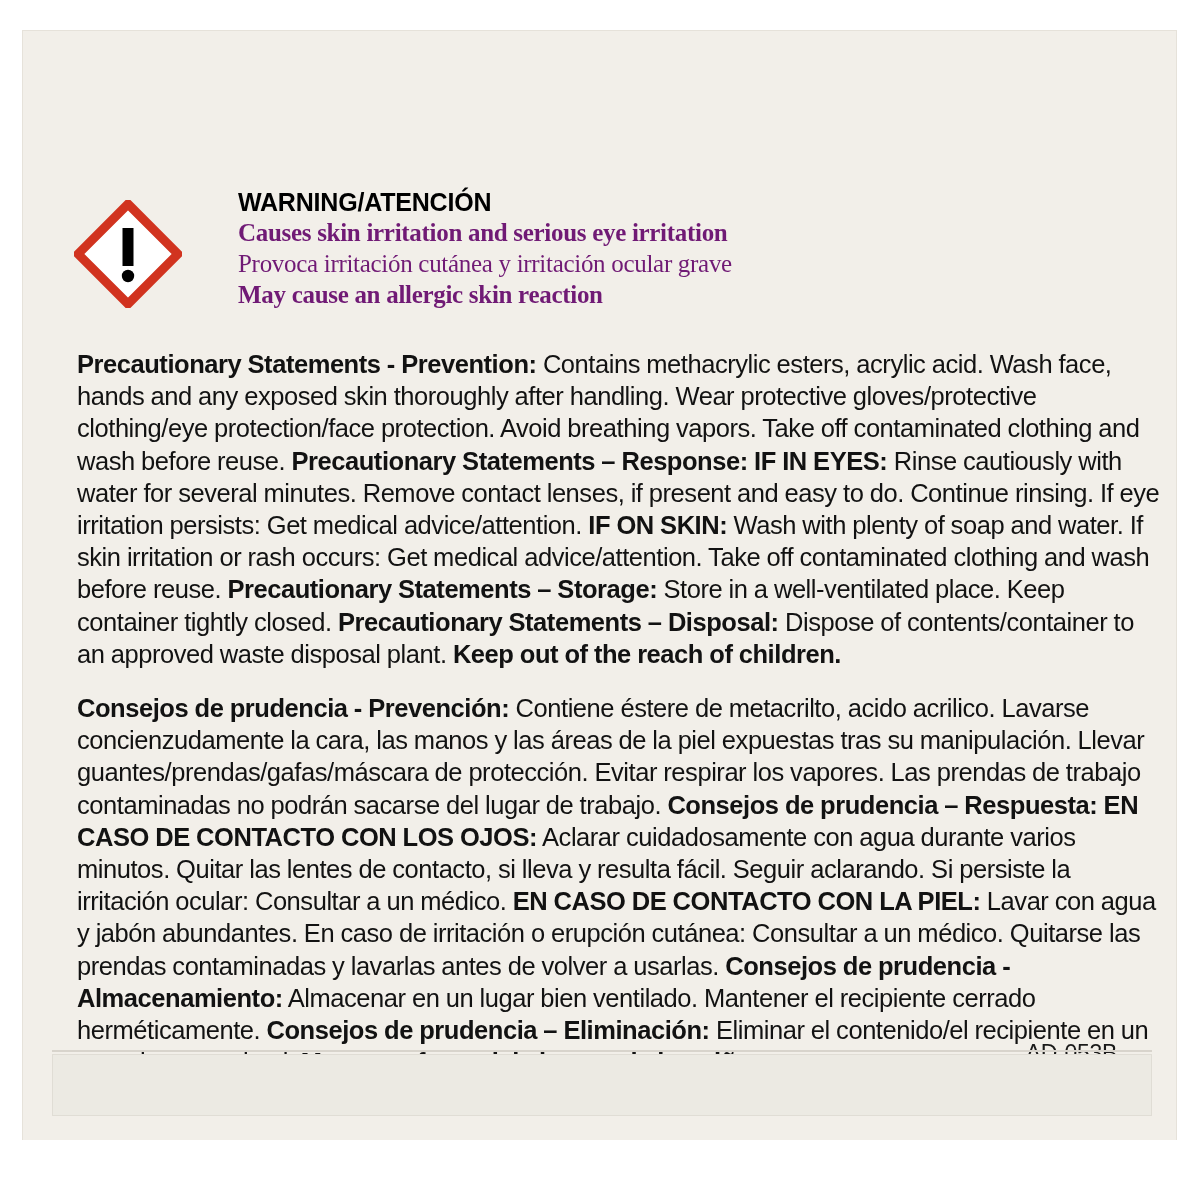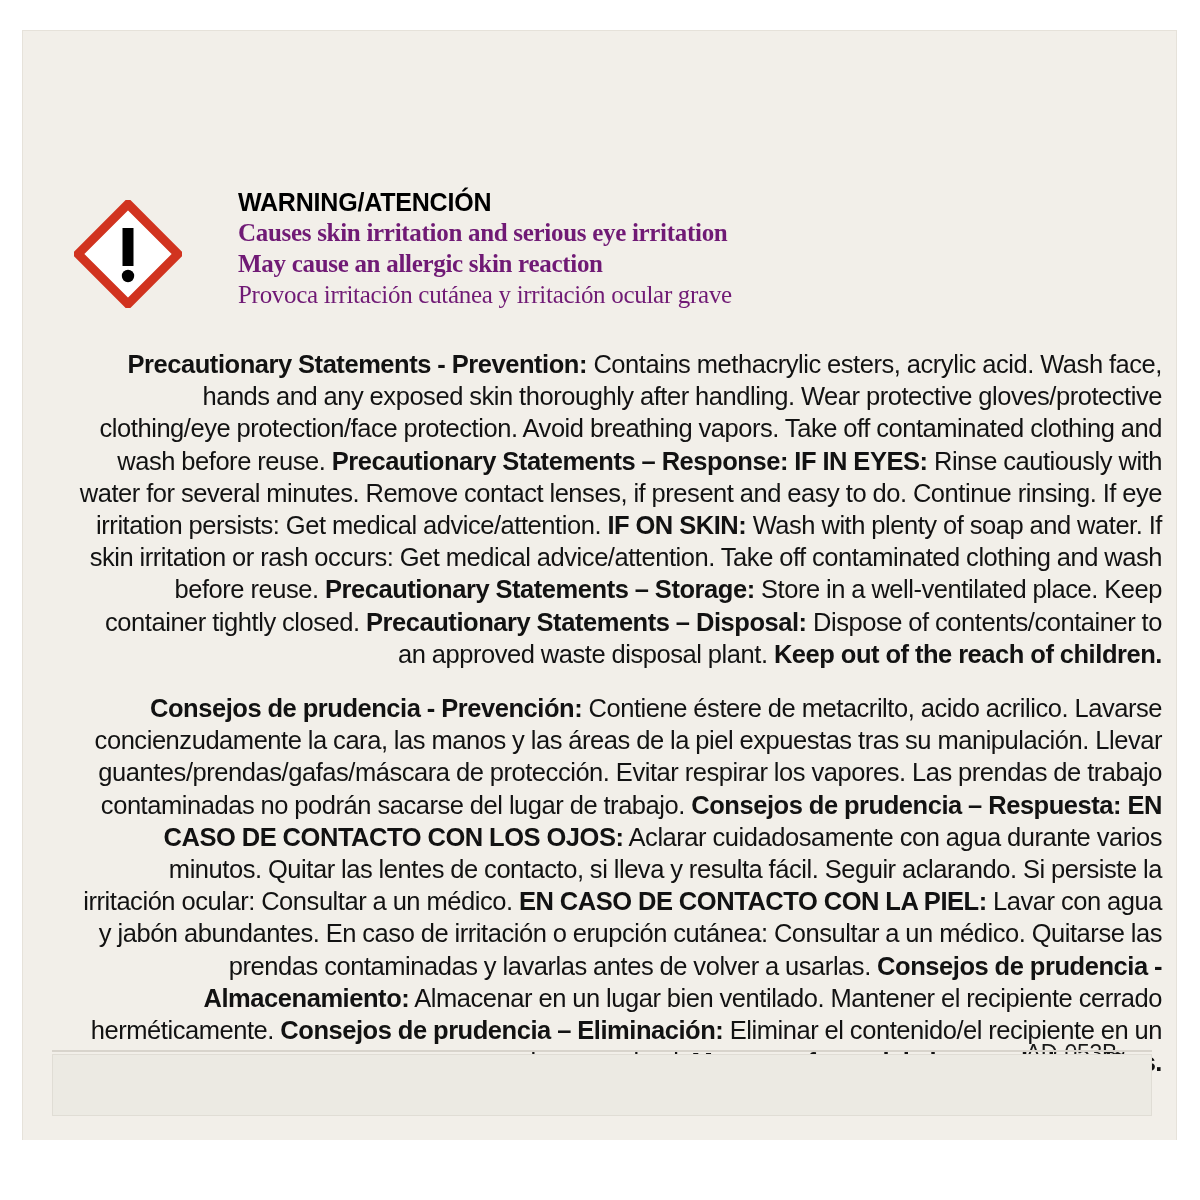--- a/index.html
+++ b/index.html
@@ -99,21 +99,21 @@
   
   .body-text {
     position: absolute;
     left: 55px;
     top: 318px;
     width: 1085px;
     font-size: 25.5px;
     line-height: 32.2px;
     color: #121212;
     letter-spacing: -0.45px;
-    text-align: right;
+    text-align: left;
     word-spacing: -0.3px;
   }
   .body-text .para {
     margin: 0 0 4px 0;
   }
   .body-text .para.spanish {
     margin-top: 22px;
   }
   .b {
     font-weight: bold;
@@ -137,22 +137,22 @@
       <svg width="108" height="108" viewBox="0 0 108 108" xmlns="http://www.w3.org/2000/svg">
         <polygon points="54,4 104,54 54,104 4,54" fill="#ffffff" stroke="#d1331f" stroke-width="9"></polygon>
         <rect x="48.5" y="28" width="11" height="38" fill="#000000"></rect>
         <circle cx="54" cy="76" r="6.2" fill="#000000"></circle>
       </svg>
     </div>
 
     <div class="signal-block">
       <div class="signal-word">WARNING/ATENCIÓN</div>
       <div class="hazard-line bold">Causes skin irritation and serious eye irritation</div>
+      <div class="hazard-line">Provoca irritación cutánea y irritación ocular grave</div>
       <div class="hazard-line bold">May cause an allergic skin reaction</div>
-      <div class="hazard-line">Provoca irritación cutánea y irritación ocular grave</div>
     </div>
 
     <div class="body-text">
       <p class="para" id="english-para"><span class="b">Precautionary Statements - Prevention:</span><span> Contains methacrylic esters, acrylic acid. Wash face, hands and any exposed skin thoroughly after handling. Wear protective gloves/protective clothing/eye protection/face protection. Avoid breathing vapors. Take off contaminated clothing and wash before reuse. </span><span class="b">Precautionary Statements – Response: IF IN EYES:</span><span> Rinse cautiously with water for several minutes. Remove contact lenses, if present and easy to do. Continue rinsing. If eye irritation persists: Get medical advice/attention. </span><span class="b">IF ON SKIN:</span><span> Wash with plenty of soap and water. If skin irritation or rash occurs: Get medical advice/attention. Take off contaminated clothing and wash before reuse. </span><span class="b">Precautionary Statements – Storage:</span><span> Store in a well-ventilated place. Keep container tightly closed. </span><span class="b">Precautionary Statements – Disposal:</span><span> Dispose of contents/container to an approved waste disposal plant. </span><span class="b">Keep out of the reach of children.</span></p>
       <p class="para spanish" id="spanish-para"><span class="b">Consejos de prudencia - Prevención:</span><span> Contiene éstere de metacrilto, acido acrilico. Lavarse concienzudamente la cara, las manos y las áreas de la piel expuestas tras su manipulación. Llevar guantes/prendas/gafas/máscara de protección. Evitar respirar los vapores. Las prendas de trabajo contaminadas no podrán sacarse del lugar de trabajo. </span><span class="b">Consejos de prudencia – Respuesta: EN CASO DE CONTACTO CON LOS OJOS:</span><span> Aclarar cuidadosamente con agua durante varios minutos. Quitar las lentes de contacto, si lleva y resulta fácil. Seguir aclarando. Si persiste la irritación ocular: Consultar a un médico. </span><span class="b">EN CASO DE CONTACTO CON LA PIEL:</span><span> Lavar con agua y jabón abundantes. En caso de irritación o erupción cutánea: Consultar a un médico. Quitarse las prendas contaminadas y lavarlas antes de volver a usarlas. </span><span class="b">Consejos de prudencia - Almacenamiento:</span><span> Almacenar en un lugar bien ventilado. Mantener el recipiente cerrado herméticamente. </span><span class="b">Consejos de prudencia – Eliminación:</span><span> Eliminar el contenido/el recipiente en un vertedero autorizad. </span><span class="b">Mantener fuera del alcance de los niños.</span></p>
     </div>
 
     <div class="code">AD-053B</div>
 
     <div class="panel-inner-line"></div>

